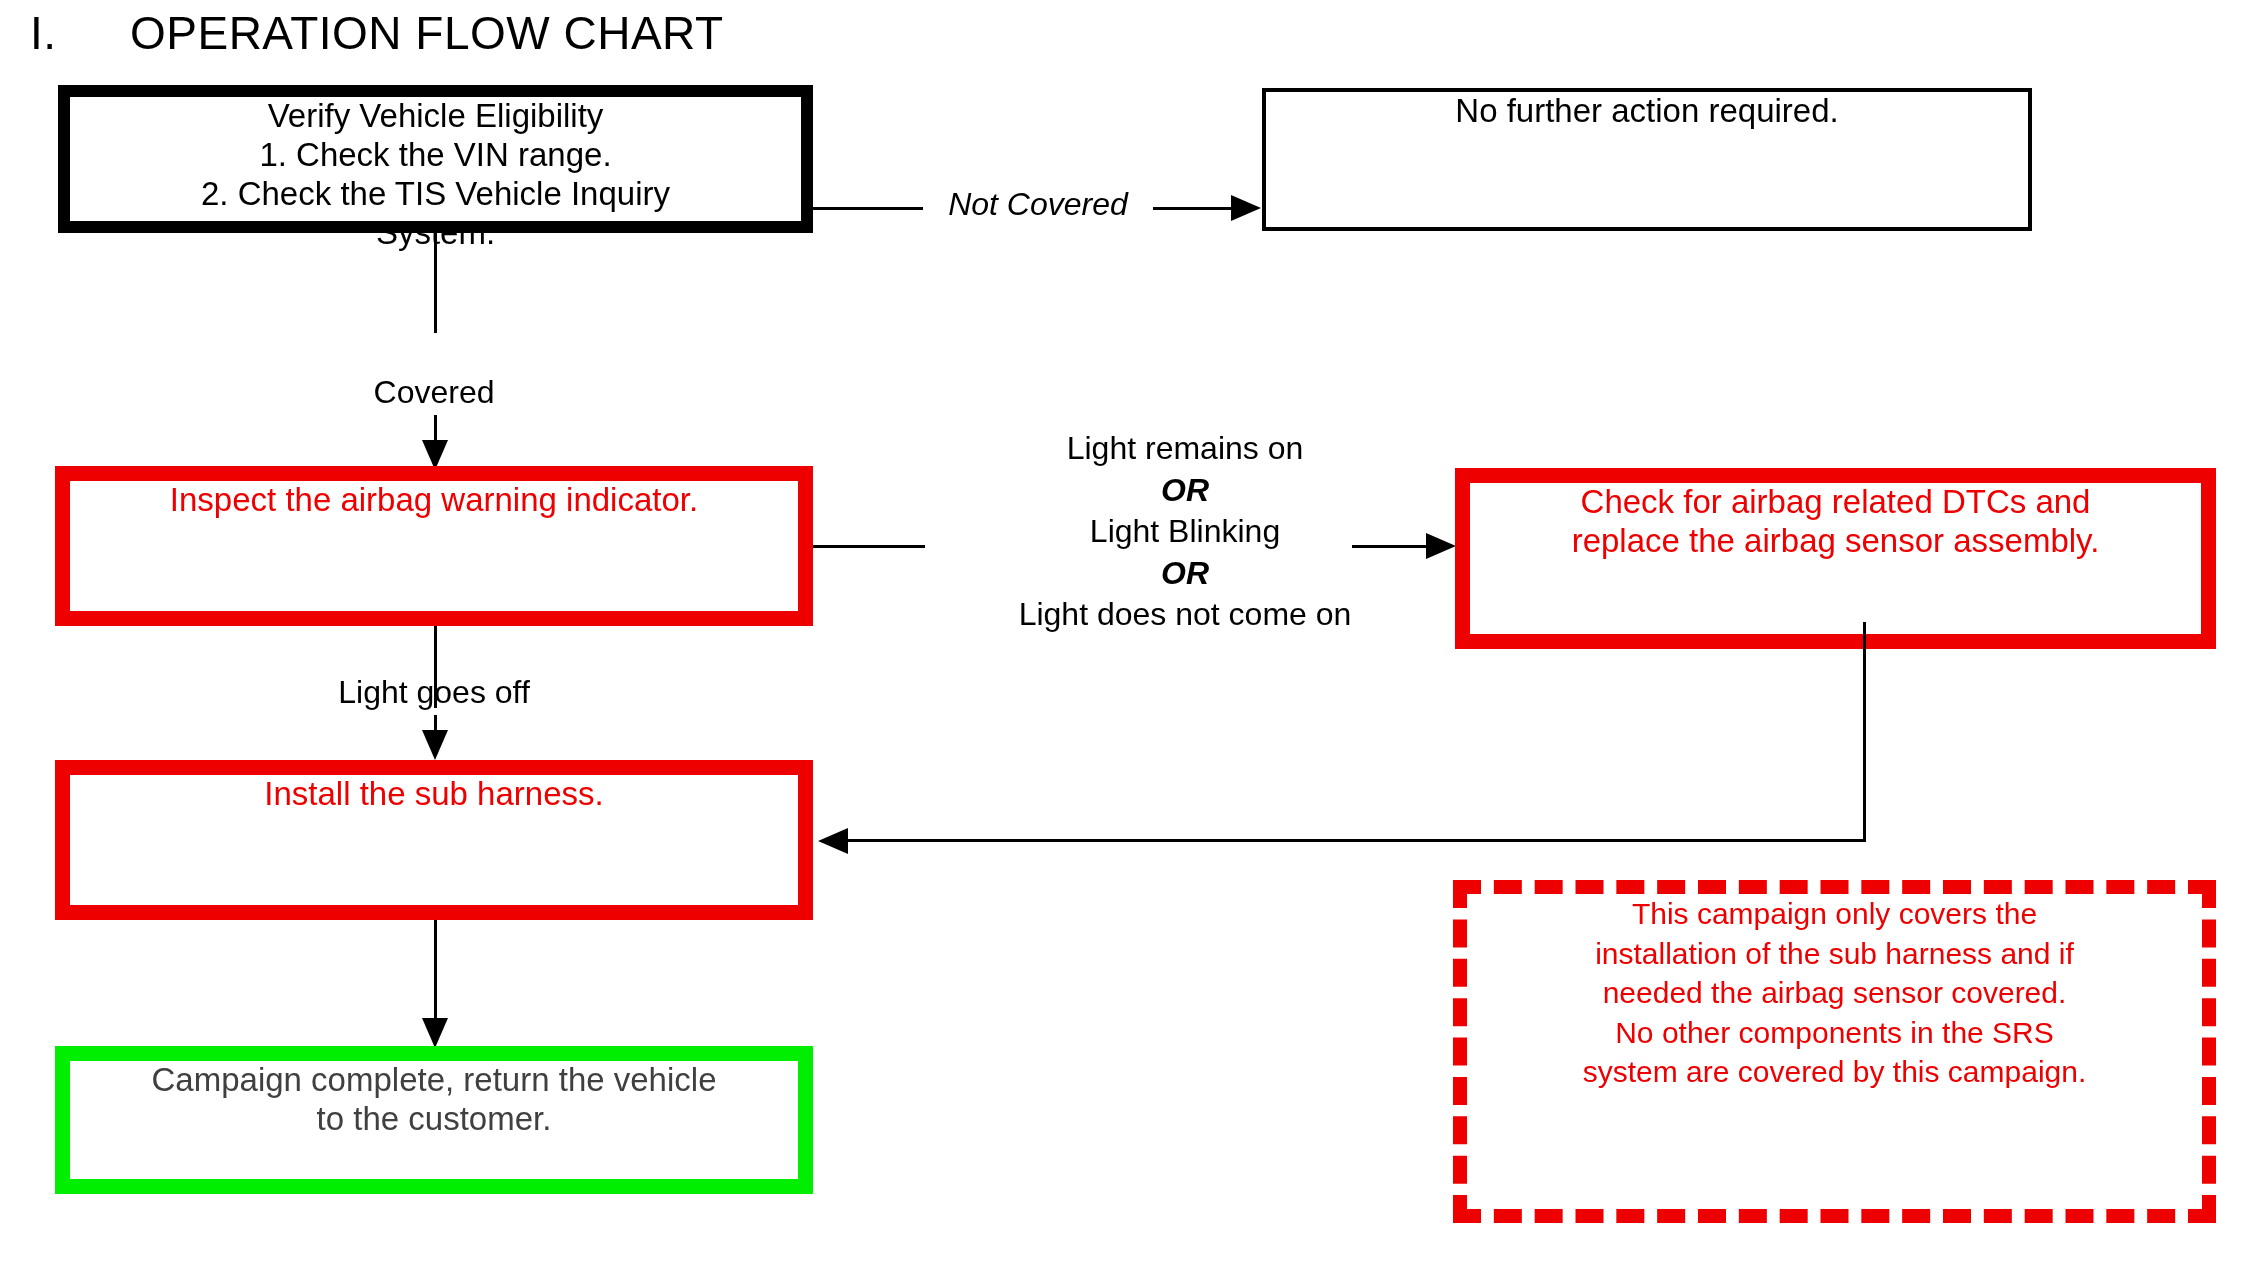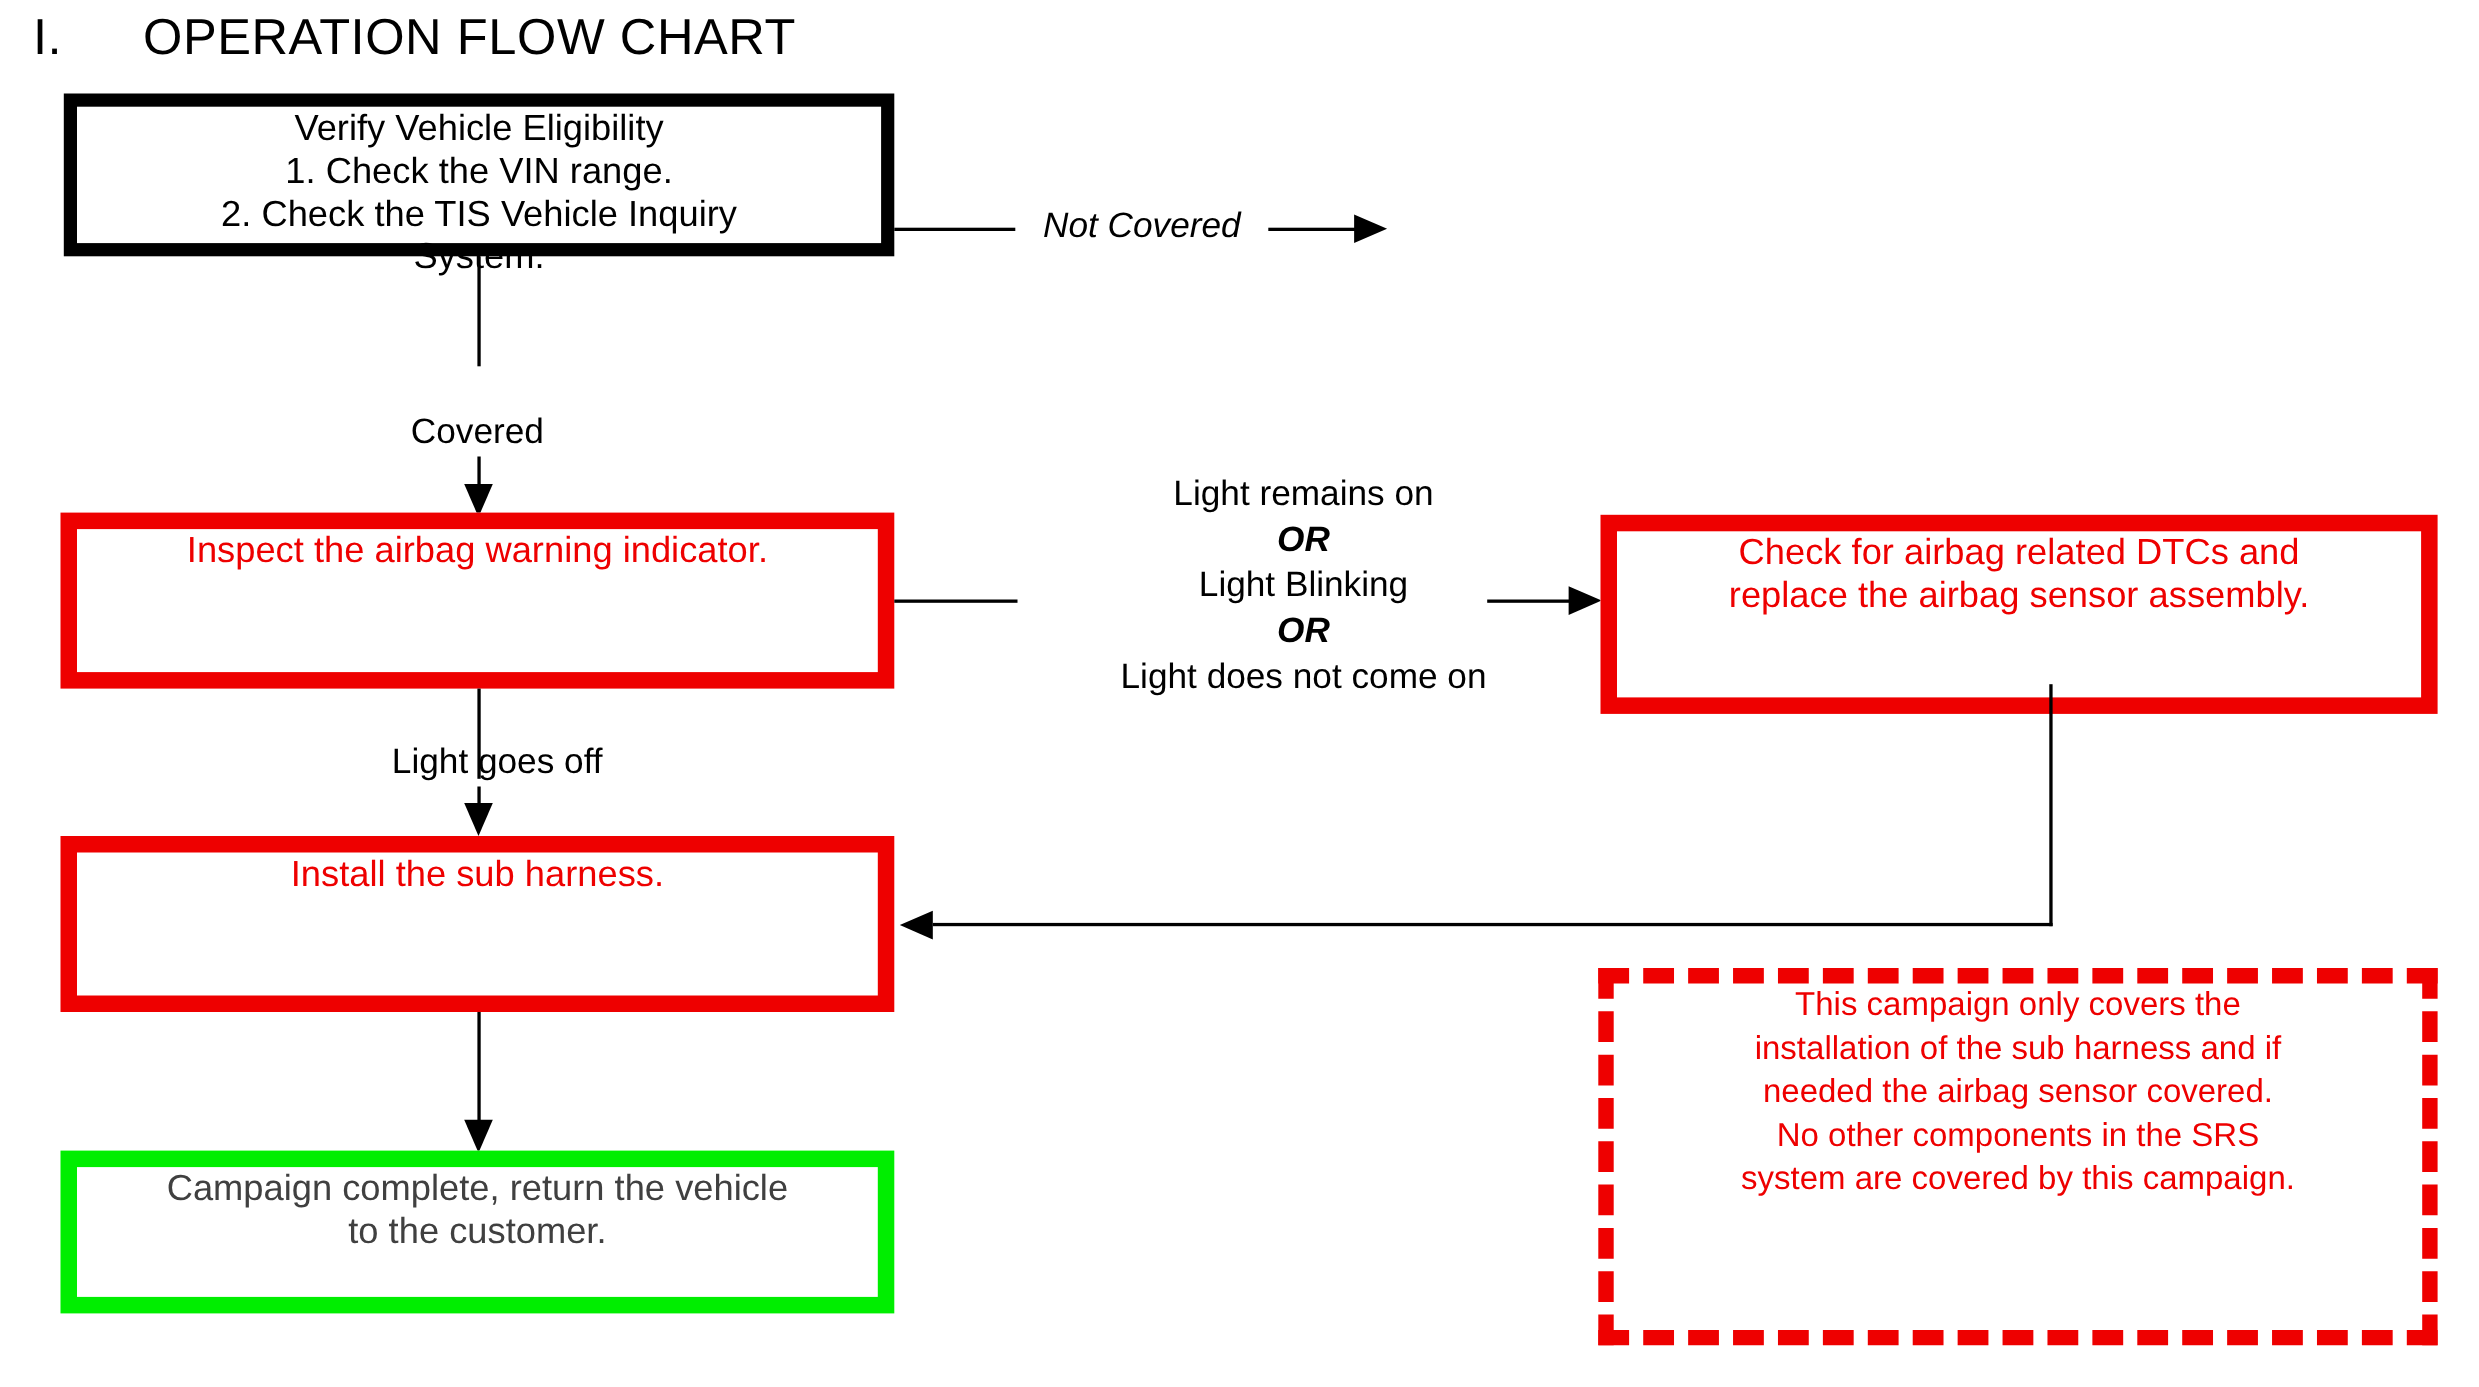--- a/index.html
+++ b/index.html
@@ -115,20 +115,23 @@
 
   <div class="abs node node-black" style="left:58px; top:85px; width:755px; height:148px;">
     <span class="txt">
       <span>Verify Vehicle Eligibility</span><br>
       <span>1. Check the VIN range.</span><br>
       <span>2. Check the TIS Vehicle Inquiry</span><br>
       <span>System.</span>
     </span>
   </div>
 
+  <div class="abs node node-thin" style="left:1262px; top:88px; width:770px; height:143px;">
+    <span class="txt">No further action required.</span>
+  </div>
 
   <div class="abs line-h" style="left:813px; top:207px; width:110px;"></div>
   <div class="abs label" style="left:923px; top:184px; width:230px;font-style:italic;">Not Covered</div>
   <div class="abs line-h" style="left:1153px; top:207px; width:80px;"></div>
   <div class="abs arrow-right" style="left:1231px; top:195px;"></div>
 
   <div class="abs line-v" style="left:434px; top:233px; height:100px;"></div>
   <div class="abs label" style="left:314px; top:372px; width:240px;">Covered</div>
   <div class="abs line-v" style="left:434px; top:415px; height:30px;"></div>
   <div class="abs arrow-down" style="left:422px; top:440px;"></div>
@@ -149,21 +152,21 @@
   <div class="abs arrow-right" style="left:1426px; top:533px;"></div>
 
   <div class="abs node node-red" style="left:1455px; top:468px; width:761px; height:181px;">
     <span class="txt">
       <span>Check for airbag related DTCs and</span><br>
       <span>replace the airbag sensor assembly.</span>
     </span>
   </div>
 
   <div class="abs line-v" style="left:434px; top:626px; height:82px;"></div>
-  <div class="abs label" style="left:312px; top:672px; width:280px;">Light goes off</div>
+  <div class="abs label" style="left:294px; top:672px; width:280px;">Light goes off</div>
   <div class="abs line-v" style="left:434px; top:715px; height:20px;"></div>
   <div class="abs arrow-down" style="left:422px; top:730px;"></div>
 
   <div class="abs node node-red" style="left:55px; top:760px; width:758px; height:160px;">
     <span class="txt">Install the sub harness.</span>
   </div>
 
   <div class="abs line-v" style="left:1863px; top:622px; height:220px;"></div>
   <div class="abs line-h" style="left:848px; top:839px; width:1018px;"></div>
   <div class="abs arrow-left" style="left:818px; top:828px;"></div>

